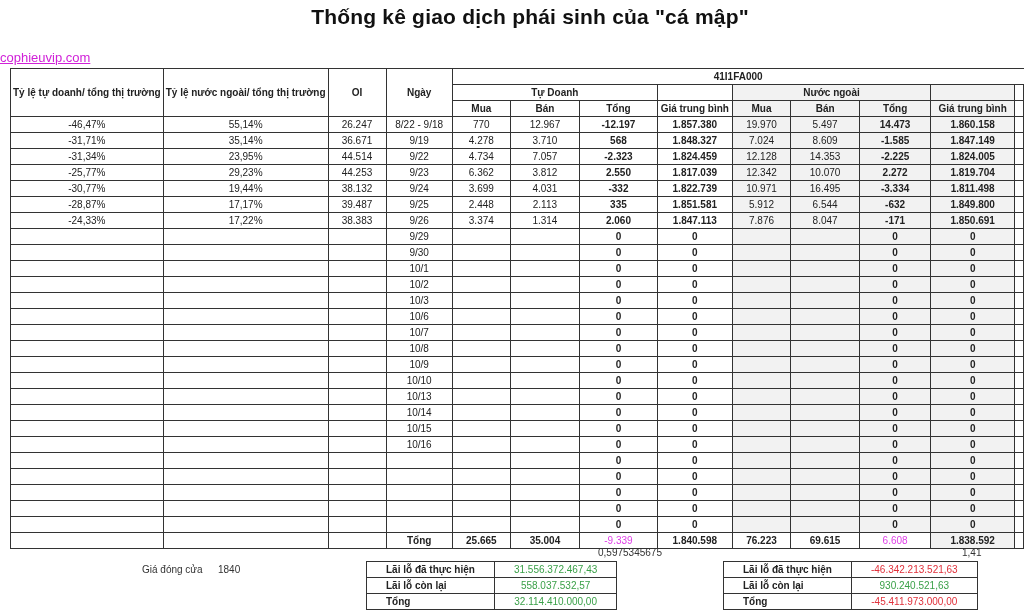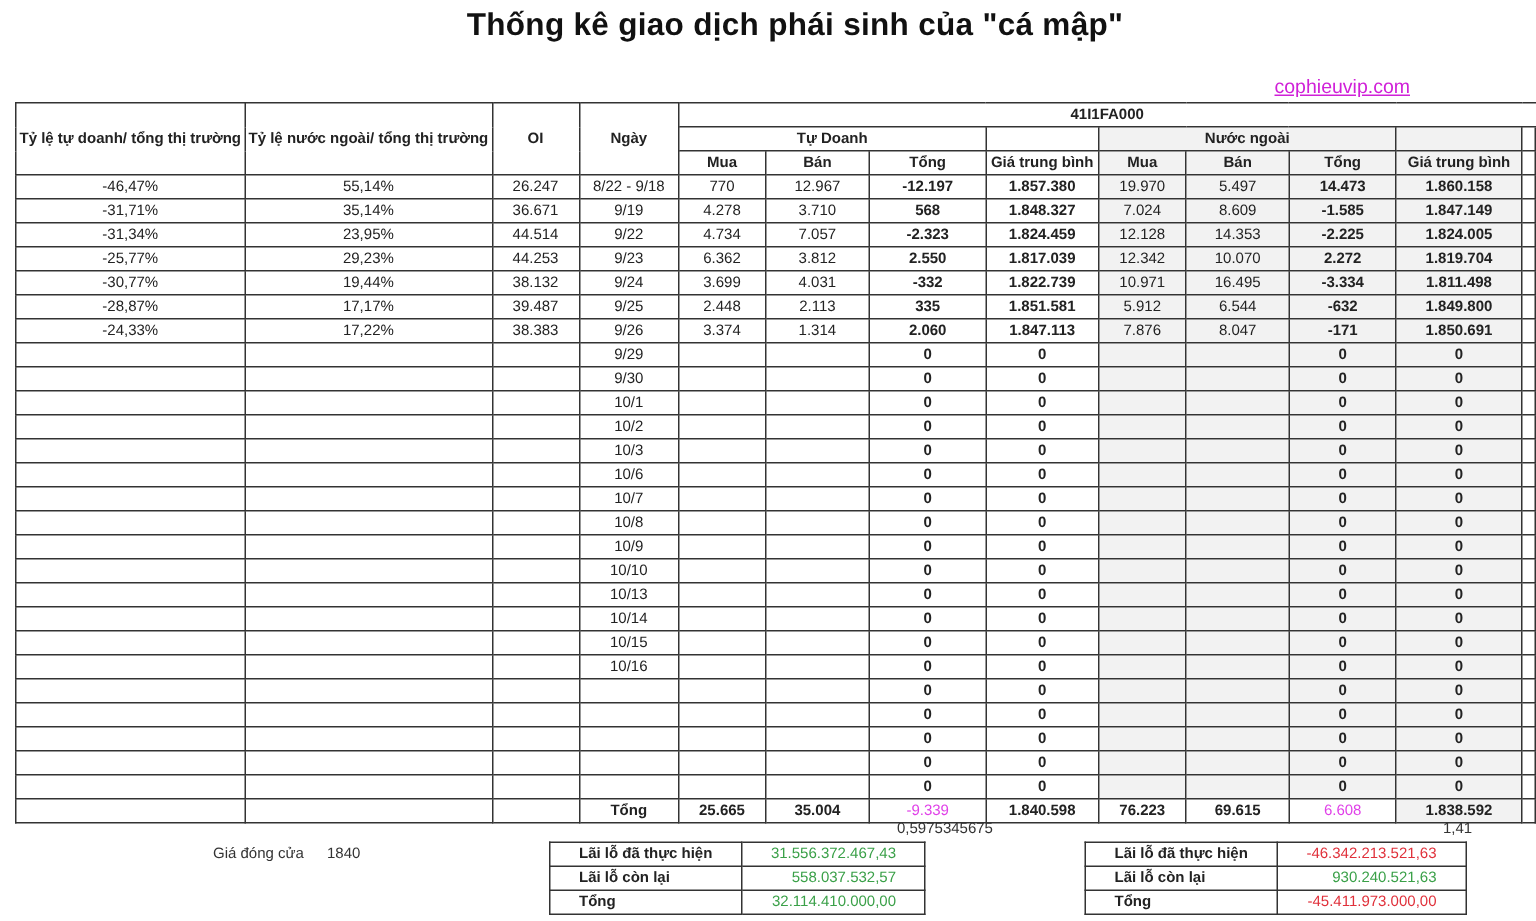--- a/index.html
+++ b/index.html
@@ -1,32 +1,32 @@
 <!DOCTYPE html>
 <html><head>
 <meta charset="utf-8">
 <style>
   * { box-sizing: border-box; margin: 0; padding: 0; }
   html, body { width: 1024px; height: 614px; background: #ffffff; overflow: hidden; }
   body { font-family: "Liberation Sans", "DejaVu Sans", sans-serif; color: #222; position: relative; }
   .title { position: absolute; left: 0; top: 5px; width: 1024px; text-align: center; font-size: 21px; font-weight: bold; color: #111; letter-spacing: 0.2px; margin-left: 18px; }
-  .site-link { position: absolute; left: 0; width: 940px; top: 50px; text-align: right; font-size: 13px; color: #d020d8; text-decoration: underline; }
+  .site-link { position: absolute; left: 0; width: 940px; top: 50px; text-align: left; font-size: 13px; color: #d020d8; text-decoration: underline; }
   table.main { position: absolute; left: 10px; top: 68px; border-collapse: collapse; table-layout: fixed; font-size: 10px; }
   table.main td, table.main th { border: 1px solid #333; text-align: center; vertical-align: middle; height: 16px; padding: 0 2px; white-space: nowrap; overflow: hidden; }
   table.main th { font-weight: bold; font-size: 10px; color: #222; }
   th.wrap { white-space: normal; line-height: 12px; }
   .bold { font-weight: bold; }
   .gray { background: #f2f2f2; }
   .pink { color: #e040e8; }
   .noborder-right { border-right: none !important; }
   .note { position: absolute; font-size: 10px; color: #333; }
   table.pnl { position: absolute; border-collapse: collapse; font-size: 10px; table-layout: fixed; }
   table.pnl td { border: 1px solid #333; height: 16px; padding: 0 19px; white-space: nowrap; }
   table.pnl td.lbl { font-weight: bold; text-align: left; color: #222; }
-  table.pnl td.val { text-align: right; }
+  table.pnl td.val { text-align: center; }
   .green { color: #3aa048; }
   .red { color: #e0303a; }
 </style>
 </head>
 <body>
 
 <div class="title">Thống kê giao dịch phái sinh của "cá mập"</div>
 <div class="site-link">cophieuvip.com</div>
 
 <table class="main">

